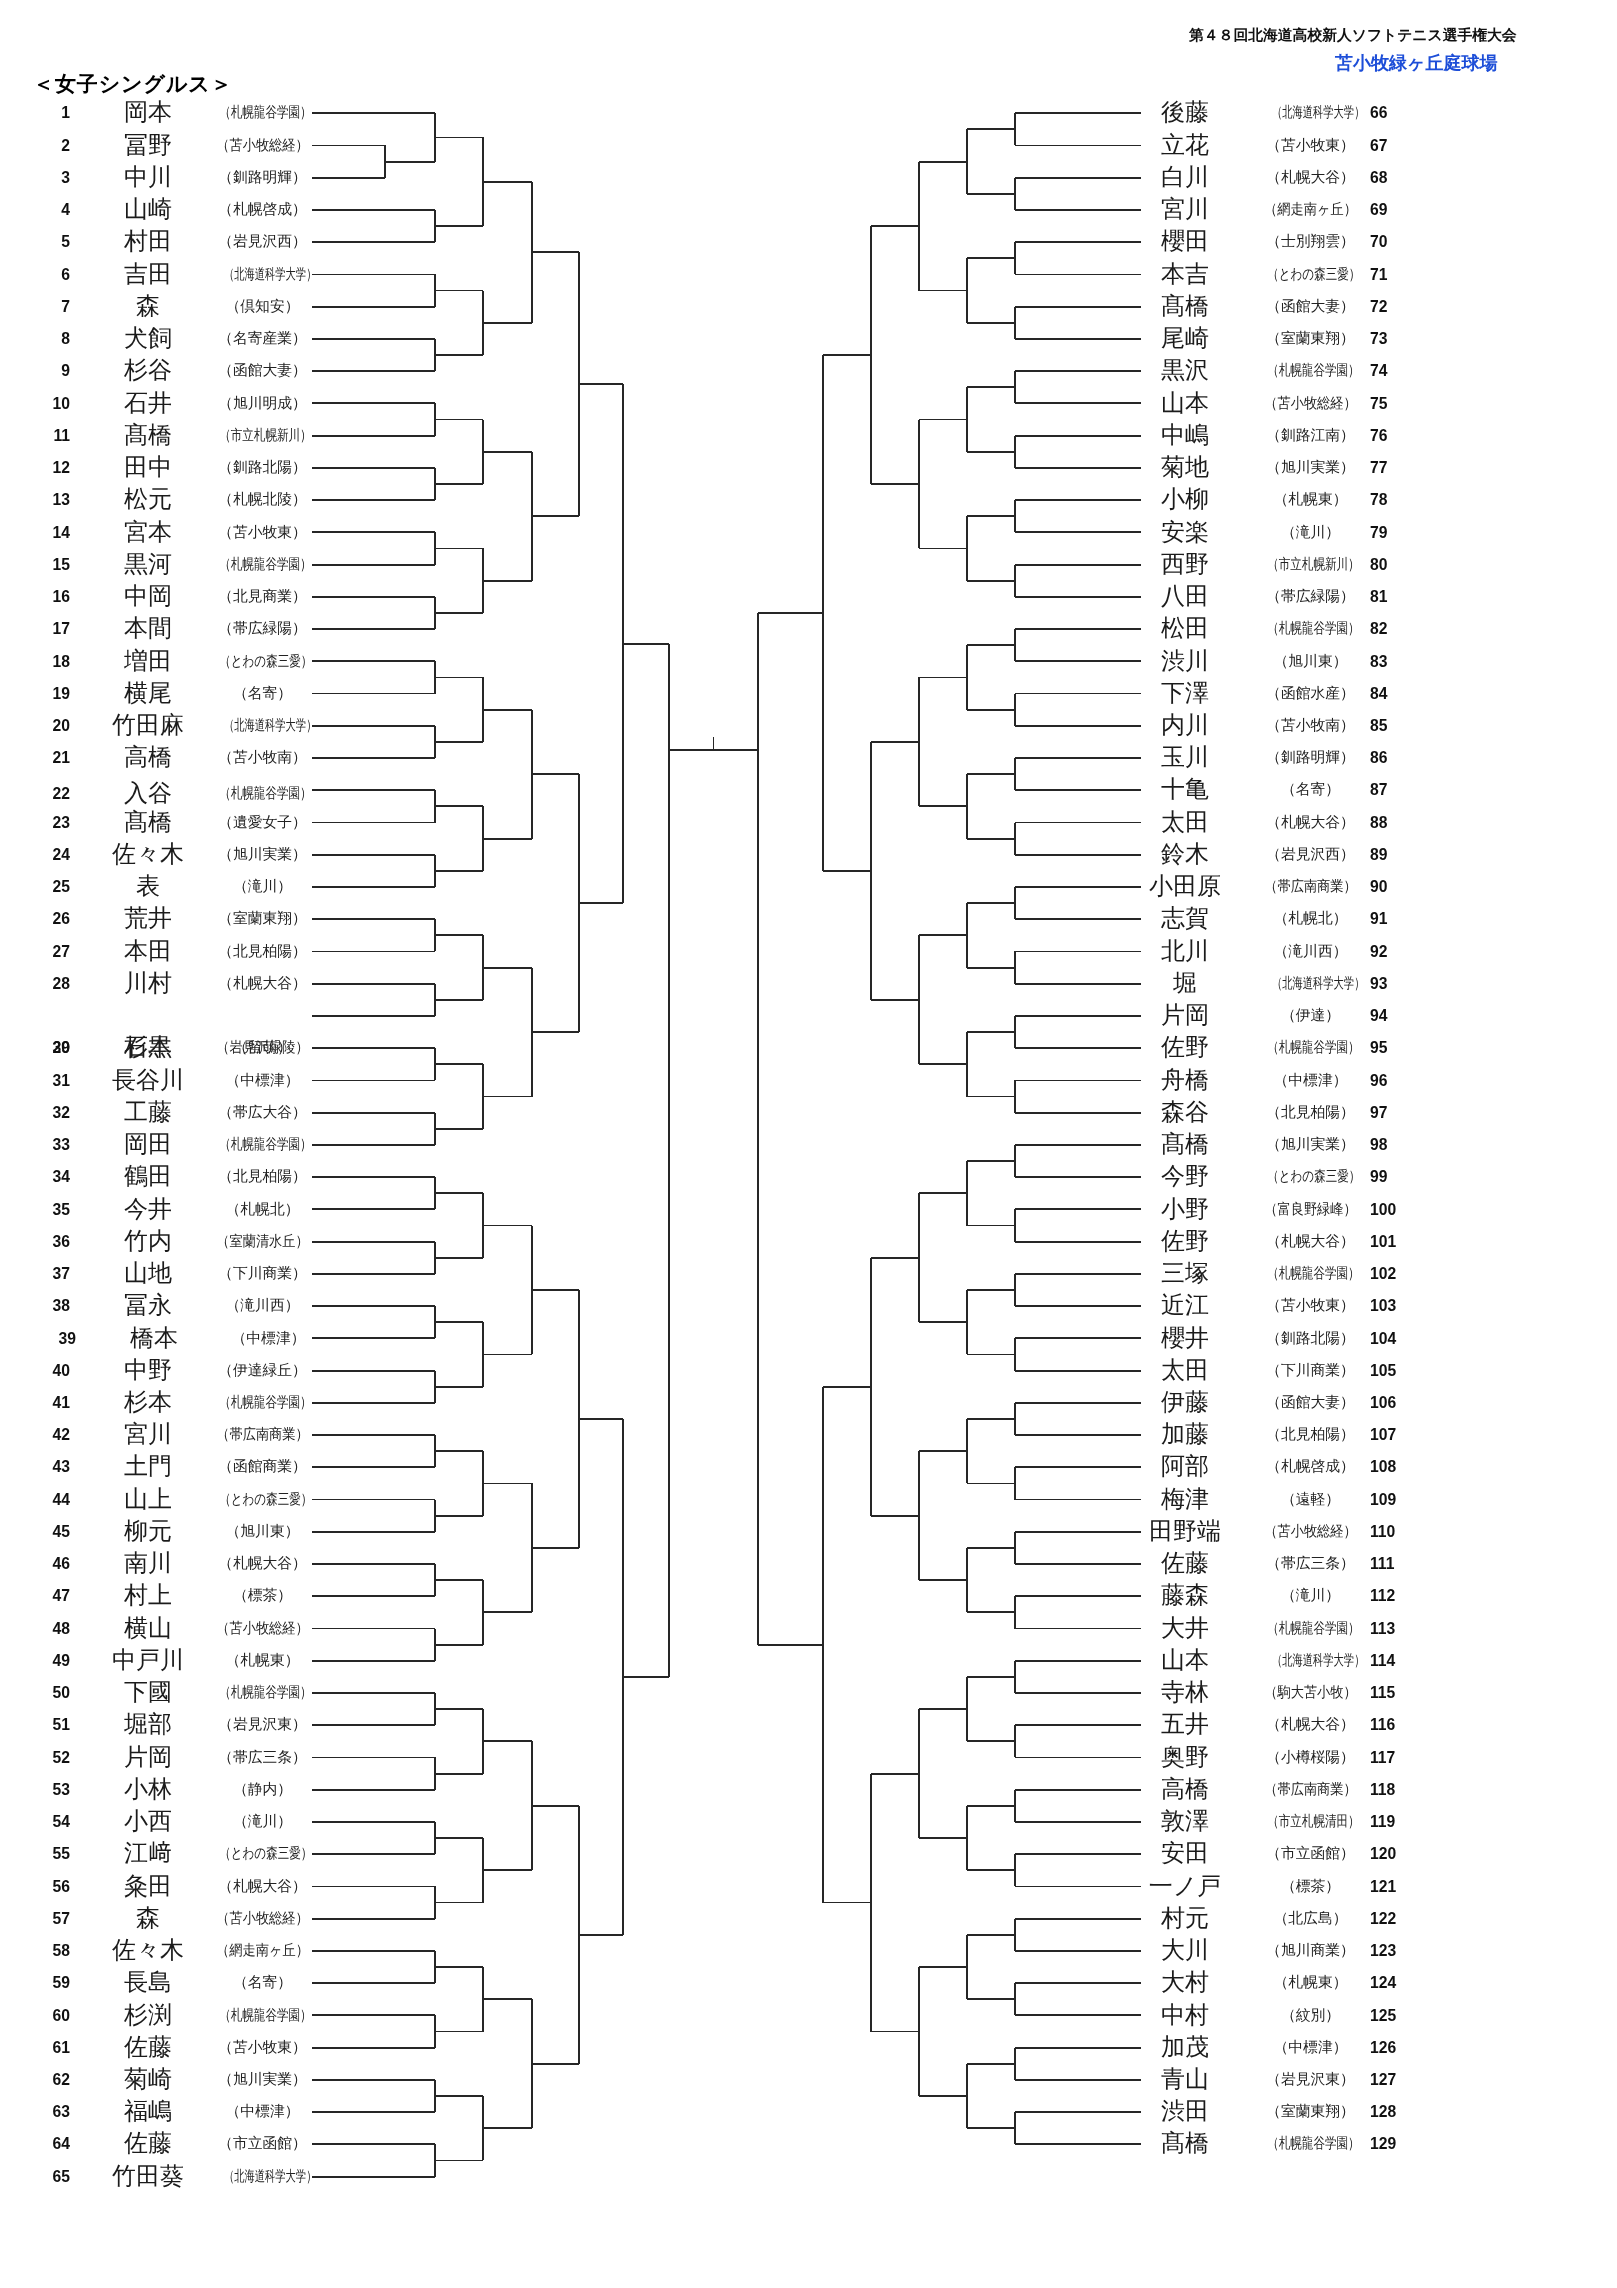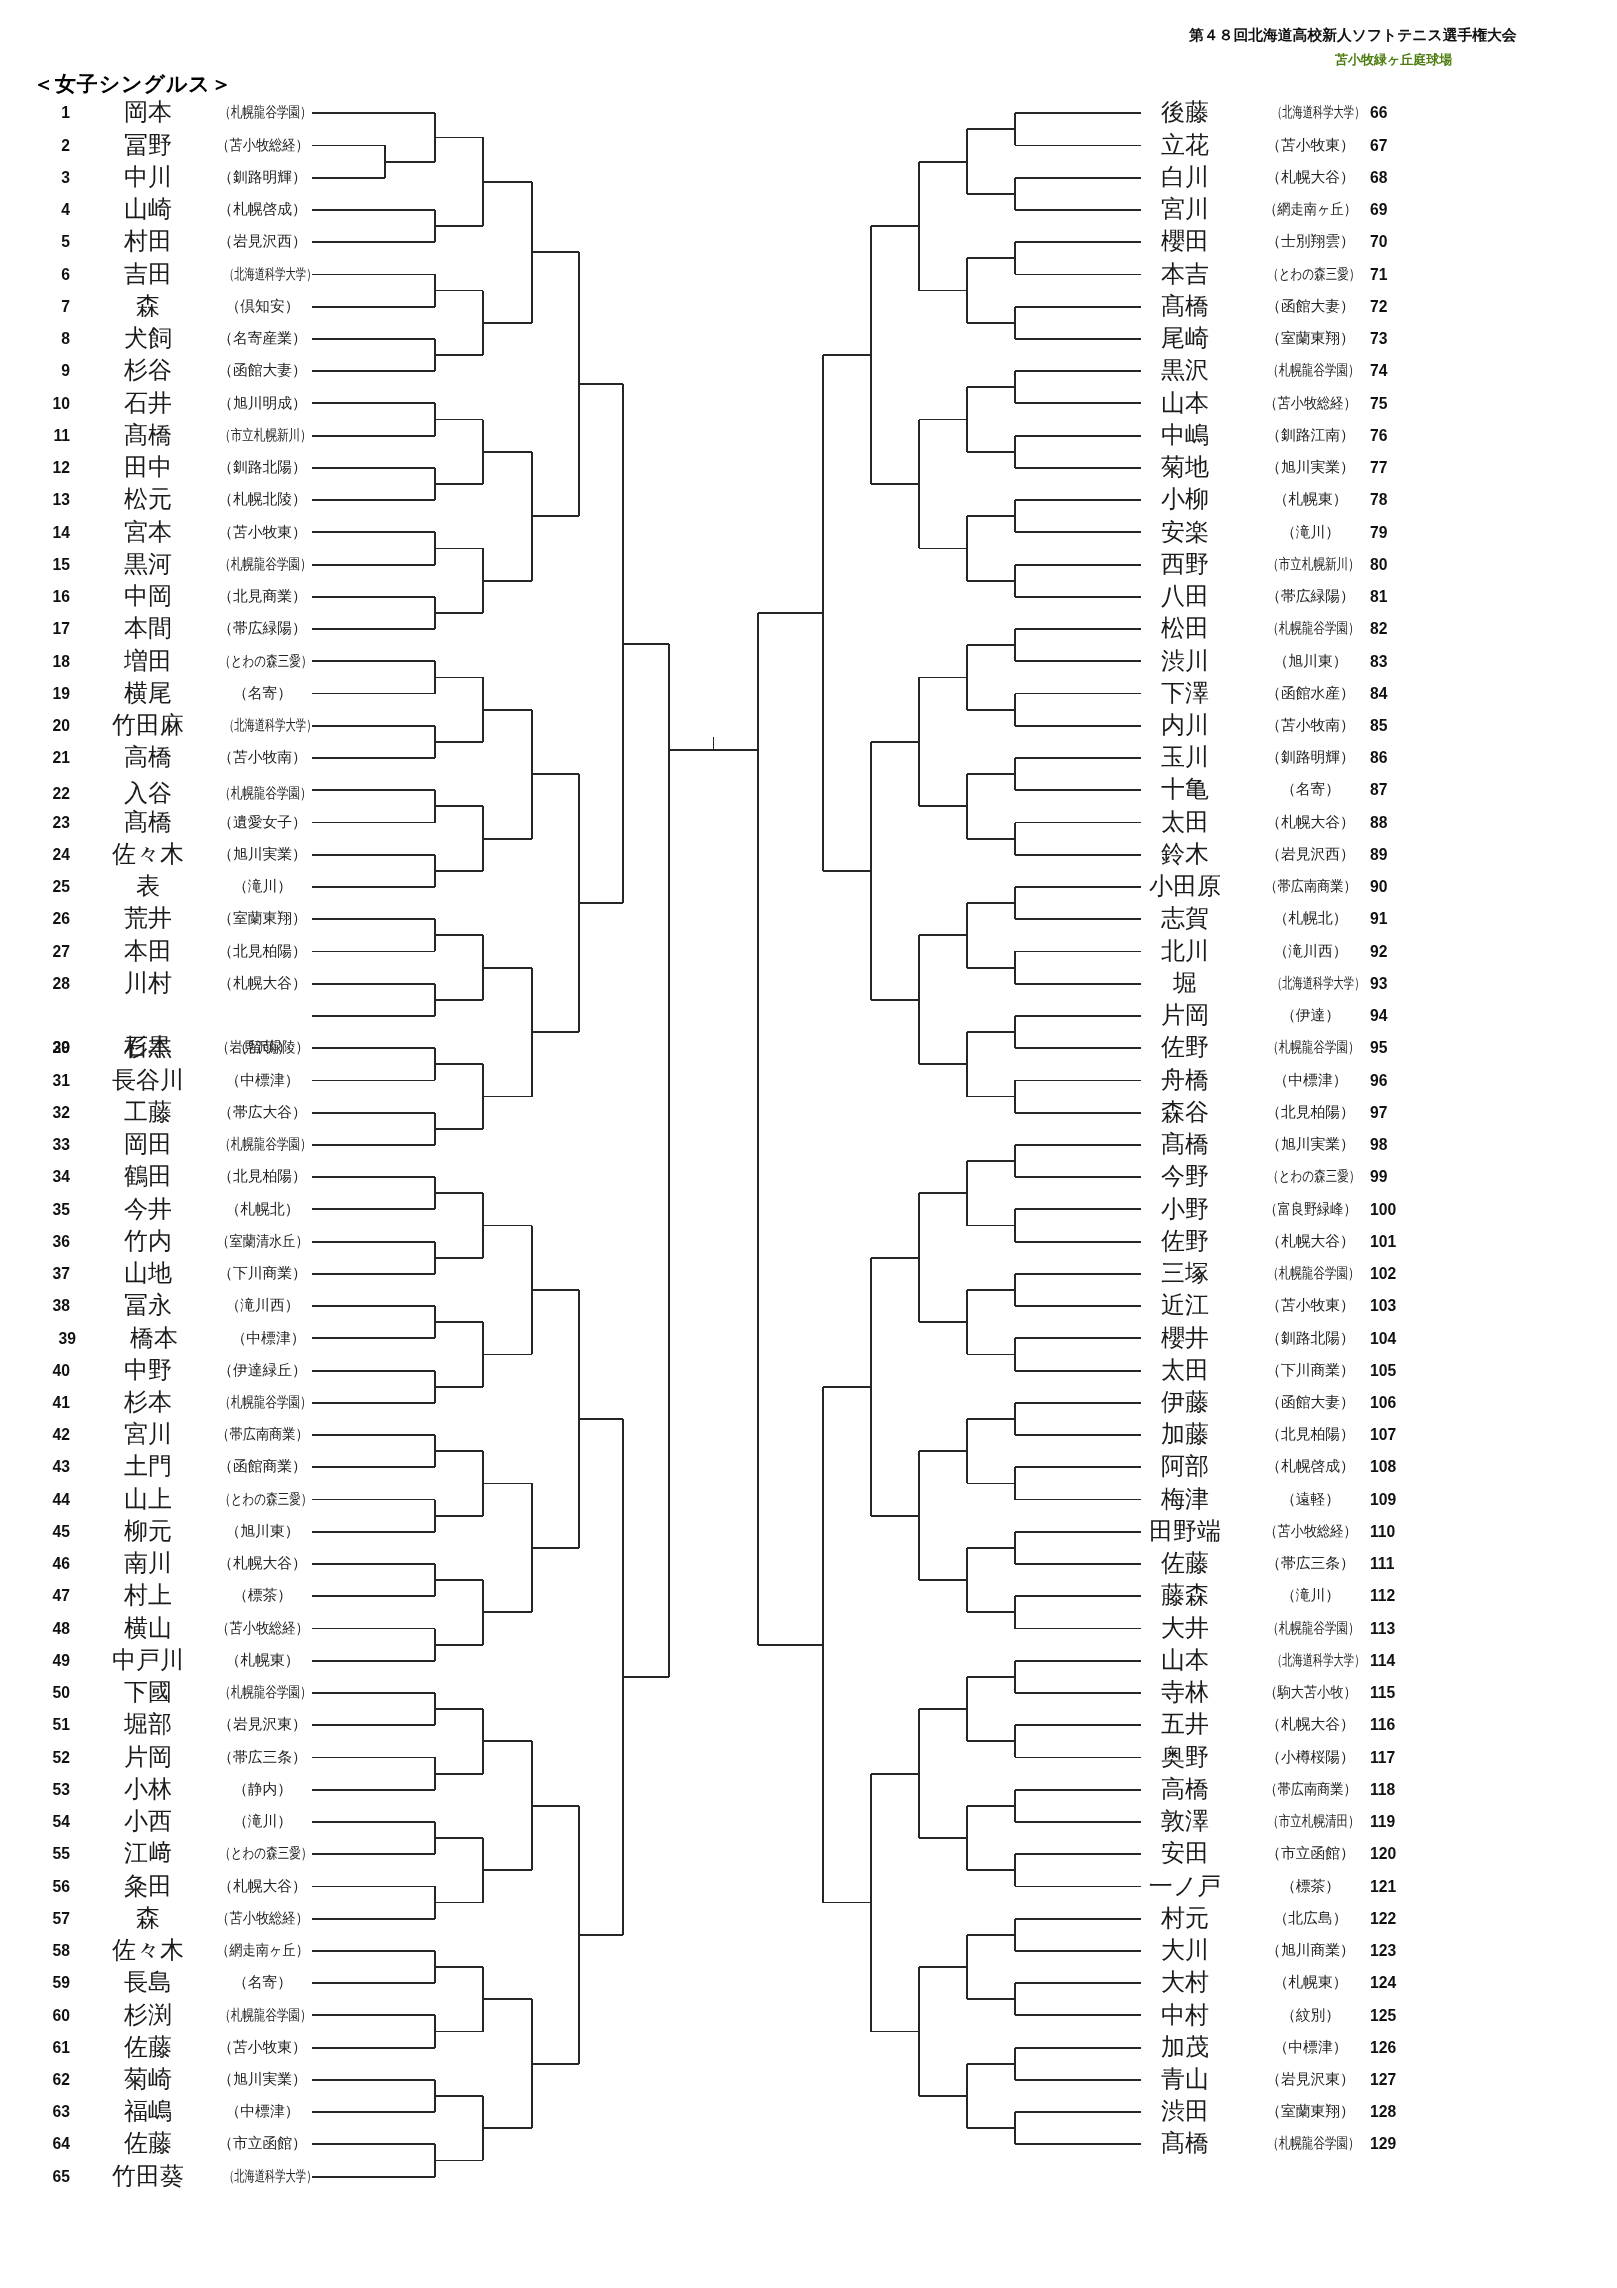--- a/index.html
+++ b/index.html
@@ -1,21 +1,21 @@
 <!DOCTYPE html>
 <html style="font-size:14.8px"><head>
 <meta charset="utf-8">
 <style>
   html,body{margin:0;padding:0;background:#ffffff;}
   #page{position:relative;width:1618px;height:2289px;background:#fff;overflow:hidden;
         font-family:"Liberation Serif","DejaVu Serif",serif;color:#1b1b1b;}
   .title1{position:absolute;left:1189px;top:26px;font-family:"Liberation Sans","DejaVu Sans",sans-serif;
           font-weight:bold;font-size:14.8px;white-space:nowrap;color:#111;}
   .title2{position:absolute;left:1335px;top:51px;font-family:Liberation Sans, sans-serif;
-          font-weight:bold;font-size:13px;white-space:nowrap;color:#4d7c0f;}
+          font-weight:bold;font-size:18px;white-space:nowrap;color:#1d4ed8;}
   .section-title{position:absolute;left:33px;top:70px;font-family:"Liberation Sans","DejaVu Sans",sans-serif;
           font-weight:bold;font-size:21px;letter-spacing:0.9px;white-space:nowrap;color:#000;}
   #lines{position:absolute;left:0;top:0;}
   .prow{position:absolute;left:0;width:1618px;height:29.5px;}
   .prow span{position:absolute;top:0;height:29.5px;line-height:29.5px;white-space:nowrap;display:block;}
   .seed{font-family:"Liberation Sans","DejaVu Sans",sans-serif;font-weight:bold;font-size:15.7px;color:#111;}
   .pname{font-size:24px;color:#1b1b1b;}
   .school{font-size:14.8px;color:#222;transform-origin:50% 50%;}
   .L .seed{left:28px;width:42px;text-align:right;}
   .L .pname{left:88px;width:120px;text-align:center;}

